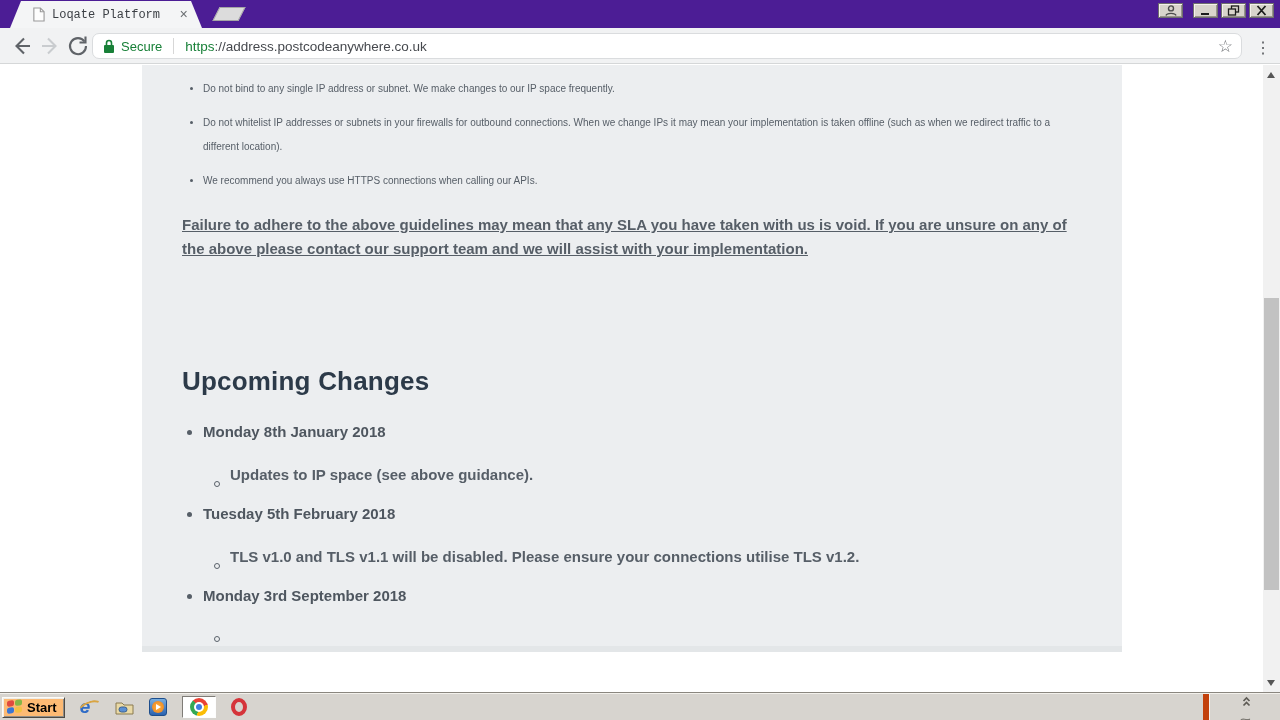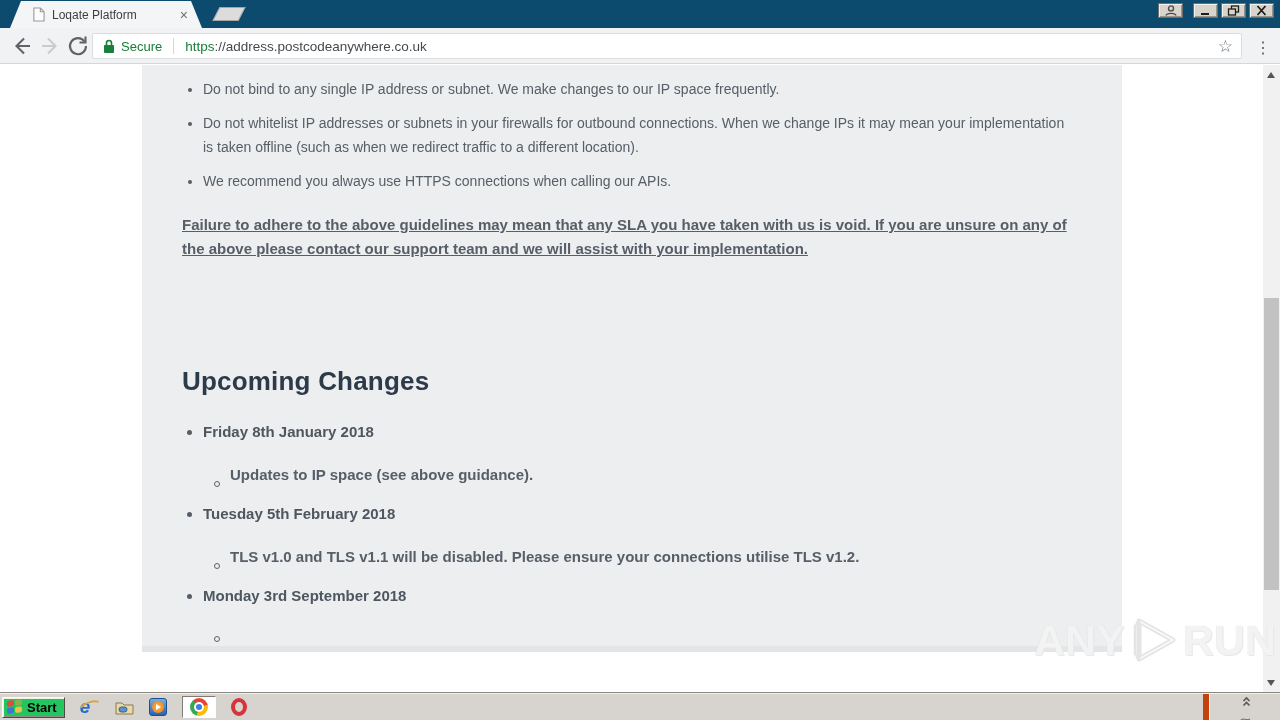--- a/index.html
+++ b/index.html
@@ -3,21 +3,21 @@
 <meta charset="utf-8">
 <style>
   * { box-sizing: border-box; }
   html,body { margin:0; padding:0; }
   body {
     width:1280px; height:720px; position:relative; overflow:hidden;
     font-family:"Liberation Sans", sans-serif; background:#fff;
   }
 
   
-  .tabstrip { position:absolute; top:0; left:0; right:0; height:28px; background:#0c4a6e; }
+  .tabstrip { position:absolute; top:0; left:0; right:0; height:28px; background:#4c1d95;font-family:Liberation Mono, monospace; }
   .tab {
     position:absolute; left:10px; bottom:0; width:192px; height:27px; background:#f4f5f6;
     clip-path:polygon(11px 0, calc(100% - 11px) 0, 100% 100%, 0 100%);
     display:flex; align-items:center; padding:0 14px 0 22px;
   }
   .tab-title { font-size:12px; color:#3b3f44; margin-left:7px; flex:1; white-space:nowrap; overflow:hidden; }
   .tab-close { font-size:14px; color:#696d71; line-height:14px; }
   .favicon { width:13px; height:15px; flex:none; }
   .newtab { position:absolute; left:216px; top:7px; width:26px; height:14px;
     border:1px solid #a5a5a5; background:#dcdcdc; transform:skewX(-27deg); }
@@ -30,42 +30,42 @@
   .cbtn.person { margin-right:7px; }
 
   .toolbar { position:absolute; top:28px; left:0; right:0; height:36px;
     background:#f1f2f3; border-bottom:1px solid #d5d7d8; }
   .navbtn { position:absolute; top:4px; width:28px; height:28px;
     display:flex; align-items:center; justify-content:center; background:none; border:none; padding:0; }
   .nav-back { left:8px; } .nav-fwd { left:36px; } .nav-refresh { left:64px; }
 
   .omnibox {
     position:absolute; left:92px; top:5px; width:1150px; height:26px;
-    background:#fff; border:1px solid #dadcde; border-radius:2px;
+    background:#fff; border:1px solid #dadcde; border-radius:7px;
     display:flex; align-items:center; padding:0 8px 0 10px;
   }
   .secure-label { color:#188038; font-size:13px; margin-left:6px; }
   .omni-div { width:1px; height:16px; background:#d7d7d7; margin:0 11px; }
   .url { font-size:13.5px; color:#46494e; white-space:nowrap; }
   .url .scheme { color:#188038; }
   .spacer { flex:1; }
   .star { font-size:17px; color:#6f7276; line-height:17px; }
   .menu-dots { position:absolute; right:5px; top:7px; width:24px; height:24px;
     display:flex; align-items:center; justify-content:center;
     font-size:16px; color:#5a5d61; background:none; border:none; }
 
   
   .content { position:absolute; top:65px; left:0; right:0; height:628px; background:#fff; overflow:hidden; }
 
   .card { position:absolute; left:142px; width:980px; background:#eceef0; border-bottom:6px solid #e3e6e8; }
   .card1 { top:-2px; height:295px; }
   .card2 { top:258px; height:329px; }
 
   .bullets { margin:0; padding:14px 50px 0 61px; list-style:disc outside; }
-  .bullets li { font-size:14px; line-height:24px; color:#565e67; margin-bottom:10px; }
+  .bullets li { font-size:10px; line-height:24px; color:#565e67; margin-bottom:10px; }
   .warning { font-weight:bold; color:#565e67; font-size:15px; line-height:24px; margin:20px 46px 0 40px;text-decoration:underline; }
 
   .heading { margin:0; padding:42px 0 0 40px; font-size:26px; font-weight:bold;
     color:#2c3a49; letter-spacing:.2px; line-height:32px; }
   .changes { margin:0; padding:23px 40px 0 61px; list-style:disc outside; }
   .changes li { margin-bottom:15px; font-size:15px; color:#565e67; line-height:24px; }
   .date { font-weight:bold; color:#4e565f; }
   .subrow { display:flex; align-items:flex-end; margin-top:19px;font-weight:bold; }
   .ring { flex:none; width:6px; height:6px; border:1px solid #5a626b; border-radius:50%; margin:9px 10px 0 11px; }
 
@@ -79,21 +79,21 @@
   .sb-up, .sb-down { position:absolute; left:4px; width:0; height:0;
     border-left:4.5px solid transparent; border-right:4.5px solid transparent; }
   .sb-up { top:7px; border-bottom:6px solid #565656; }
   .sb-down { bottom:7px; border-top:6px solid #565656; }
   .sb-thumb { position:absolute; top:233px; left:1px; width:15px; height:292px; background:#c2c2c2; }
 
   
   .taskbar { position:absolute; bottom:0; left:0; right:0; height:27px; background:#d7d4cf;
     border-top:1px solid #f3f1ec; box-shadow:0 -1px 0 #8a867f;
     display:flex; align-items:center; }
-  .startbtn { margin-left:2px; height:21px; background:#22c55e; border:1px solid;
+  .startbtn { margin-left:2px; height:21px; background:#fdba74; border:1px solid;
     border-color:#fdfbf6 #4d4a45 #4d4a45 #fdfbf6;
     box-shadow: inset 1px 1px 0 #efede8, inset -1px -1px 0 #908d87;
     display:flex; align-items:center; gap:4px; padding:0 7px 0 4px; }
   .startlabel { font-weight:bold; font-size:13px; color:#000; }
   .winflag { width:16px; height:15px; display:grid; grid-template-columns:7px 7px;
     grid-template-rows:6px 6px; gap:1px; transform:skewY(-6deg); }
   .winflag span { border-radius:2px; }
   .fr { background:#e04a3f; } .fg { background:#86b546; }
   .fb { background:#3b76d3; } .fy { background:#f3c043; }
 
@@ -202,21 +202,21 @@
       <li>Do not whitelist IP addresses or subnets in your firewalls for outbound connections. When we change IPs it may mean your implementation is taken offline (such as when we redirect traffic to a different location).</li>
       <li>We recommend you always use HTTPS connections when calling our APIs.</li>
     </ul>
     <p class="warning">Failure to adhere to the above guidelines may mean that any SLA you have taken with us is void. If you are unsure on any of the above please contact our support team and we will assist with your implementation.</p>
   </section>
 
   <section class="card card2">
     <h1 class="heading">Upcoming Changes</h1>
     <ul class="changes">
       <li>
-        <span class="date">Friday 8th January 2018</span>
+        <span class="date">Monday 8th January 2018</span>
         <div class="subrow">
             <span class="ring"></span>
             <span class="detail">Updates to IP space (see above guidance).</span>
           </div>
       </li>
       <li>
         <span class="date">Tuesday 5th February 2018</span>
         <div class="subrow">
             <span class="ring"></span>
             <span class="detail">TLS v1.0 and TLS v1.1 will be disabled. Please ensure your connections utilise TLS v1.2.</span>
@@ -224,29 +224,20 @@
       </li>
       <li>
         <span class="date">Monday 3rd September 2018</span>
         <div class="subrow">
             <span class="ring"></span>
           </div>
       </li>
     </ul>
   </section>
 
-  <div class="watermark">
-    <span class="wm-text">ANY</span>
-    <svg width="58" height="58" viewBox="0 0 58 58">
-      <path d="M14 10 L48 29 L14 48 Z" fill="none" stroke="#e4e4e4" stroke-width="5" stroke-linejoin="round"></path>
-      <path d="M14 10 L48 29 L14 48 Z" fill="none" stroke="#fafafa" stroke-width="1.5" stroke-linejoin="round"></path>
-      <path d="M10 15 L14 10 L14 48 L10 43 Z" fill="none" stroke="#e4e4e4" stroke-width="2.5" stroke-linejoin="round"></path>
-    </svg>
-    <span class="wm-text">RUN</span>
-  </div>
 
   <div class="scrollbar">
     <div class="sb-up"></div>
     <div class="sb-thumb"></div>
     <div class="sb-down"></div>
   </div>
 </div>
 
 <div class="taskbar">
   <button class="startbtn">

